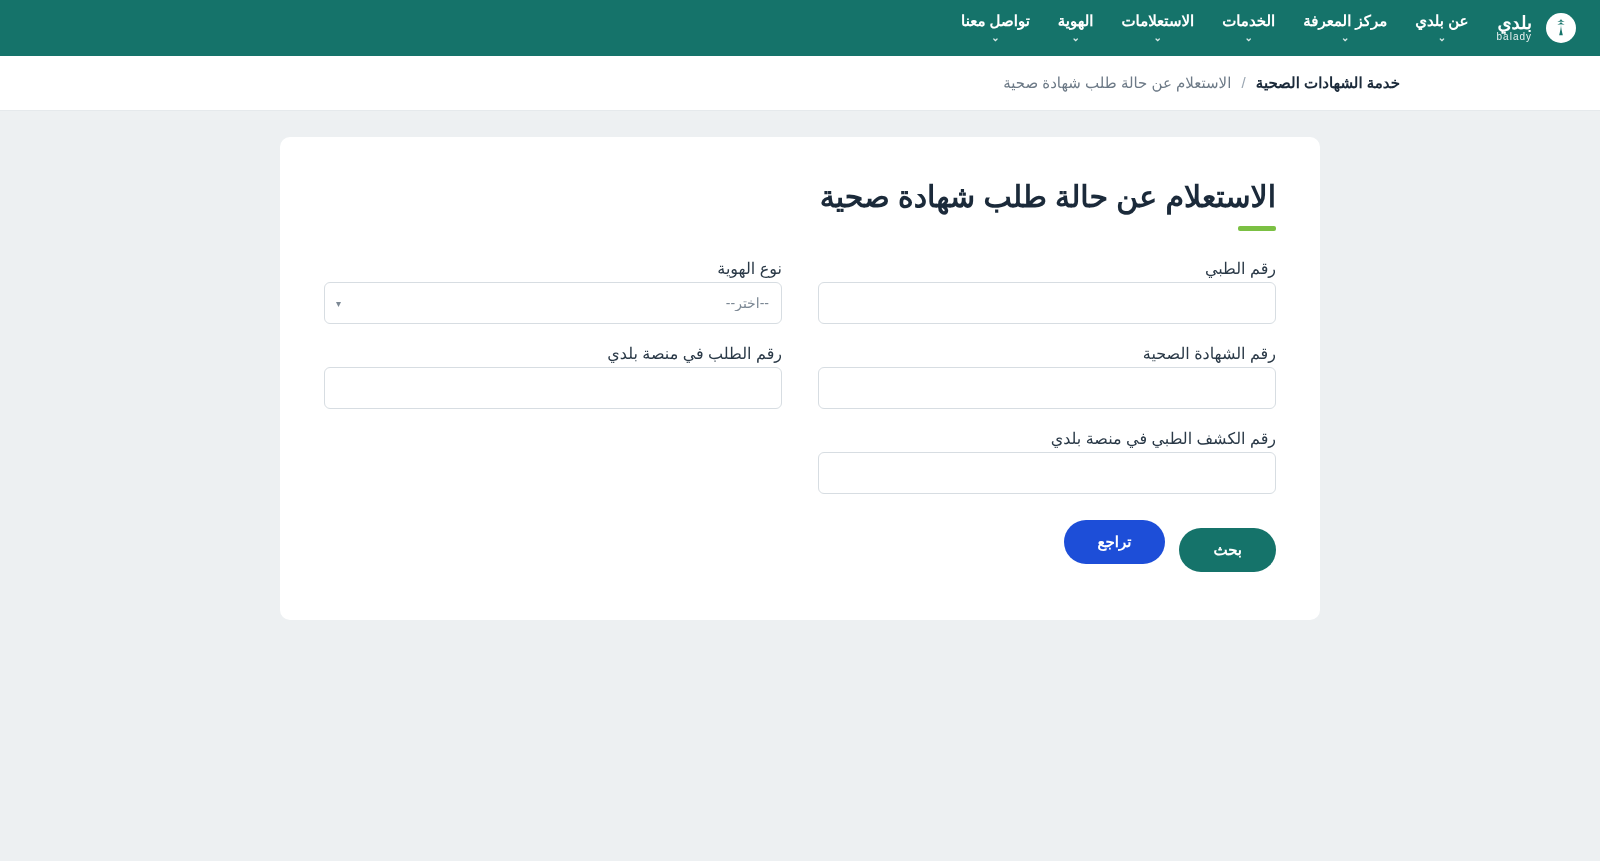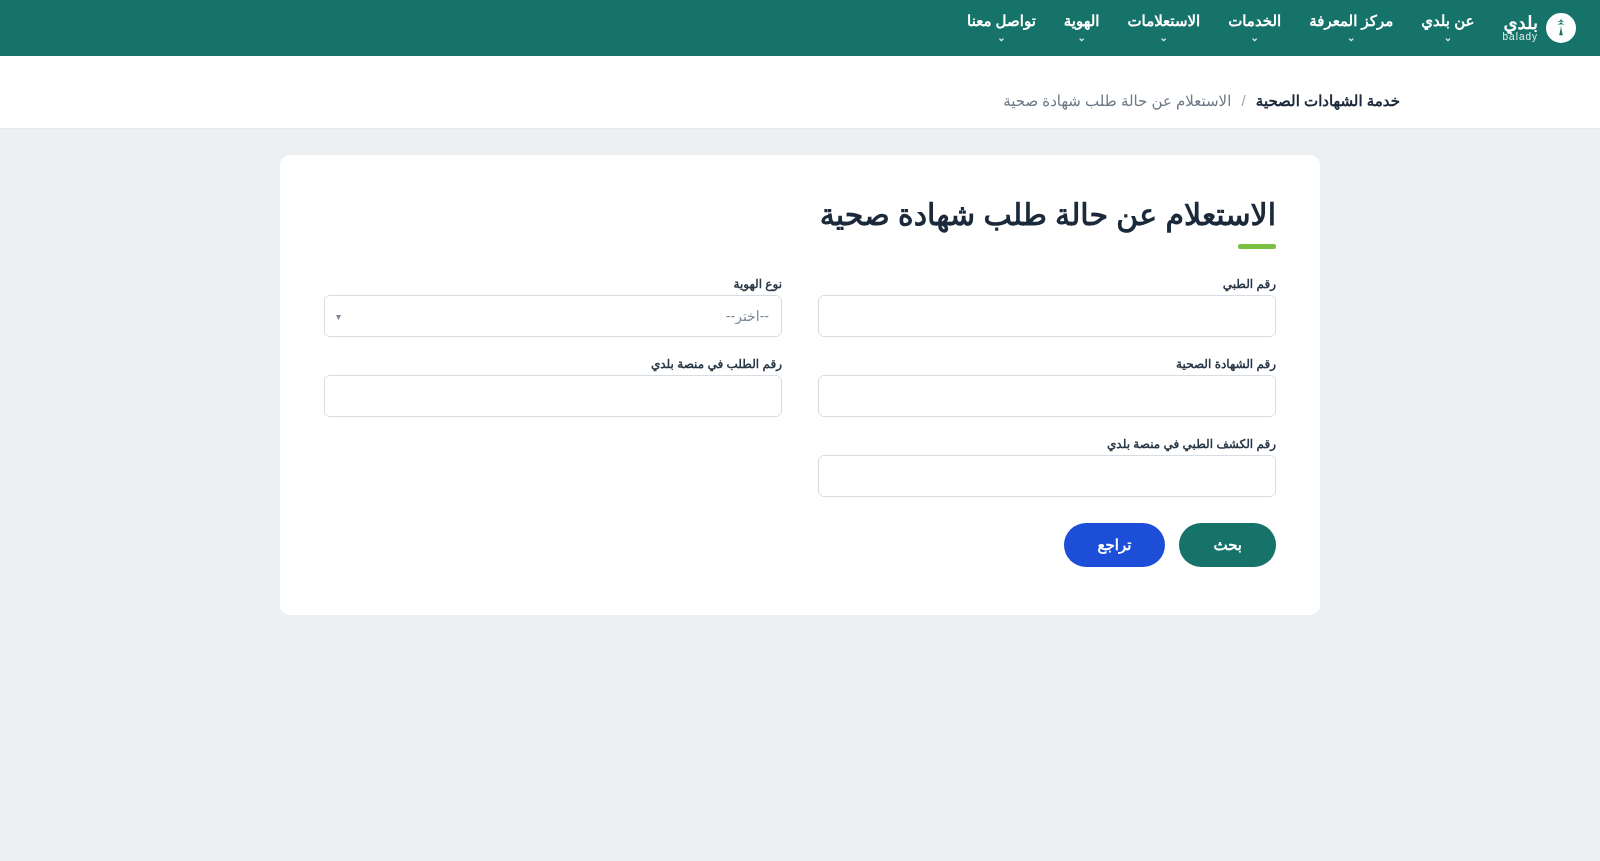--- a/index.html
+++ b/index.html
@@ -12,21 +12,21 @@
   background: #15736a;
   height: 56px;
   display: flex;
   align-items: center;
   padding: 0 24px;
   gap: 8px;
 }
 .logo-wrap {
   display: flex;
   align-items: center;
-  gap: 8px;
+  gap: 14px;
   margin-left: 20px;
 }
 .logo-icon {
   width: 30px;
   height: 30px;
   background: #fff;
   border-radius: 50%;
   display: flex;
   align-items: center;
   justify-content: center;
@@ -54,21 +54,21 @@
   align-items: center;
   line-height: 1.2;
 }
 .nav-chevron {
   font-size: 10px;
   margin-top: 2px;
   opacity: .85;
 }
 .breadcrumb-bar {
   background: #fff;
-  padding: 36px 200px 18px 24px;
+  padding: 18px 200px 18px 24px;
   font-size: 15px;
   color: #1b2a3a;
   border-bottom: 1px solid #e5e9ec;
 }
 .breadcrumb-link {
   font-weight: 700;
   color: #1b2a3a;
   cursor: pointer;
 }
 .breadcrumb-sep { color: #9aa6b2; margin: 0 6px; }
@@ -96,22 +96,22 @@
   border-radius: 2px;
   margin-bottom: 28px;
 }
 .form-grid {
   display: grid;
   grid-template-columns: 1fr 1fr;
   gap: 20px 36px;
 }
 .field { display: flex; flex-direction: column; }
 .label {
-  font-size: 12px;
-  font-weight: 700;
+  font-size: 16px;
+  font-weight: 400;
   color: #2a3947;
   margin-bottom: 4px;
 }
 .input, .select {
   height: 42px;
   border: 1px solid #d7dde2;
   border-radius: 6px;
   padding: 0 12px;
   font-size: 14px;
   background: #fff;
@@ -145,21 +145,21 @@
 .btn {
   border: none;
   border-radius: 22px;
   height: 44px;
   padding: 0 34px;
   font-size: 15px;
   font-weight: 700;
   cursor: pointer;
   font-family: inherit;
 }
-.btn-primary { background: #15736a; color: #fff; }
+.btn-primary { background: #15736a; color: #fff; margin-top: 8px; }
 .btn-secondary { background: #1d4ed8; color: #fff; }
 .spacer-col { grid-column: 2 / 3; }
 </style>
 </head>
 <body>
 
 <header class="header">
   <div class="logo-wrap">
     <span class="logo-icon">
       <svg viewBox="0 0 24 24" fill="#15736a">

